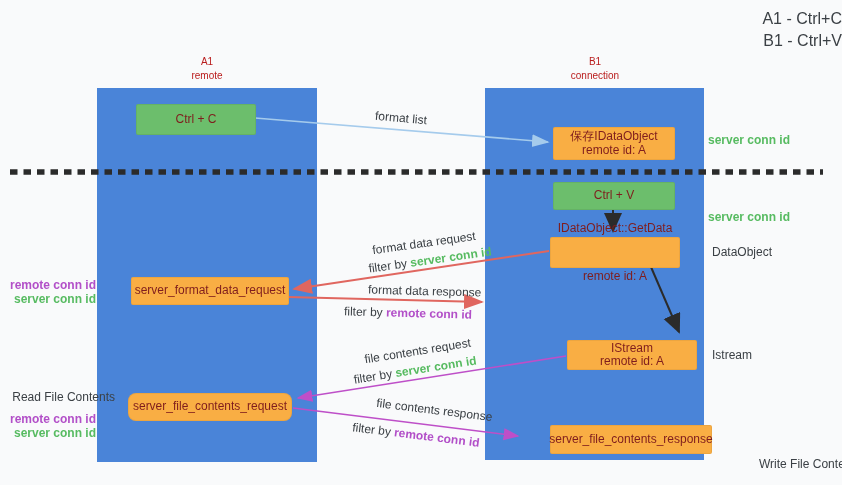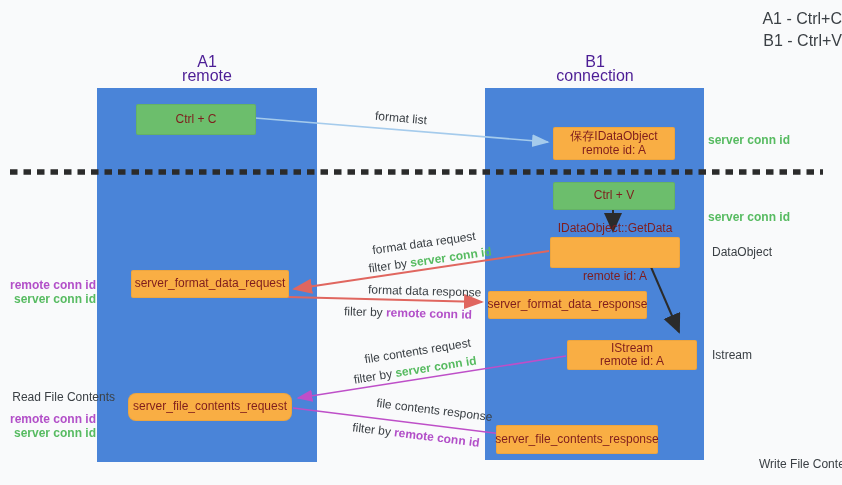--- a/index.html
+++ b/index.html
@@ -16,21 +16,21 @@
   .title{
     position:absolute;left:0;top:8px;width:842px;
     text-align:right;color:#3b4045;font-size:16px;line-height:22px;
   }
   .col{
     position:absolute;
     background:#4a84d8;
   }
   .col-header{
     position:absolute;
-    text-align:center;color:#4c1d95;font-size:16px;line-height:14px;
+    text-align:center;color:#b91c1c;font-size:10px;line-height:14px;
   }
   .box{
     position:absolute;
     display:flex;flex-direction:column;align-items:center;justify-content:center;
     color:#7f1d1d;font-size:12px;line-height:13.5px;text-align:center;
     border-radius:2px;
     white-space:nowrap;
   }
   .box.green{background:#6cbe6c;border:1px solid rgba(0,0,0,0.06);}
   .box.orange{background:#f9ae44;border:1px solid rgba(0,0,0,0.05);}
@@ -114,38 +114,35 @@
 
   <div class="box green" style="left:553px;top:182px;width:120px;height:26px;">
     <span>Ctrl + V</span>
   </div>
 
   <div class="box orange" style="left:550px;top:237px;width:128px;height:29px;gap:34px;">
     <span>IDataObject::GetData</span>
     <span class="l2">remote id: A</span>
   </div>
 
-  <div class="box orange" style="left:131px;top:270px;width:156px;height:26px;">
+  <div class="box orange" style="left:131px;top:277px;width:156px;height:26px;">
     <span>server_format_data_request</span>
   </div>
 
-  <div class="box orange" style="left:488px;top:291px;width:157px;height:26px;">
-    <span>server_format_data_response</span>
-  </div>
 
   <div class="box orange" style="left:567px;top:340px;width:128px;height:28px;">
     <span>IStream</span>
     <span class="l2">remote id: A</span>
   </div>
 
   <div class="box orange" style="left:128px;top:393px;width:162px;height:26px;border-radius:8px;">
     <span>server_file_contents_request</span>
   </div>
 
-  <div class="box orange" style="left:496px;top:425px;width:160px;height:27px;">
+  <div class="box orange" style="left:550px;top:425px;width:160px;height:27px;">
     <span>server_file_contents_response</span>
   </div>
 
   <div class="lbl center" style="left:375px;top:111px;transform:rotate(5deg);">format list</div>
 
   <div class="lbl center" style="left:372px;top:236px;transform:rotate(-8deg);">format data request</div>
   <div class="lbl center" style="left:368px;top:253px;transform:rotate(-8deg);">
     <span>filter by </span><span class="green-t">server conn id</span>
   </div>
 

